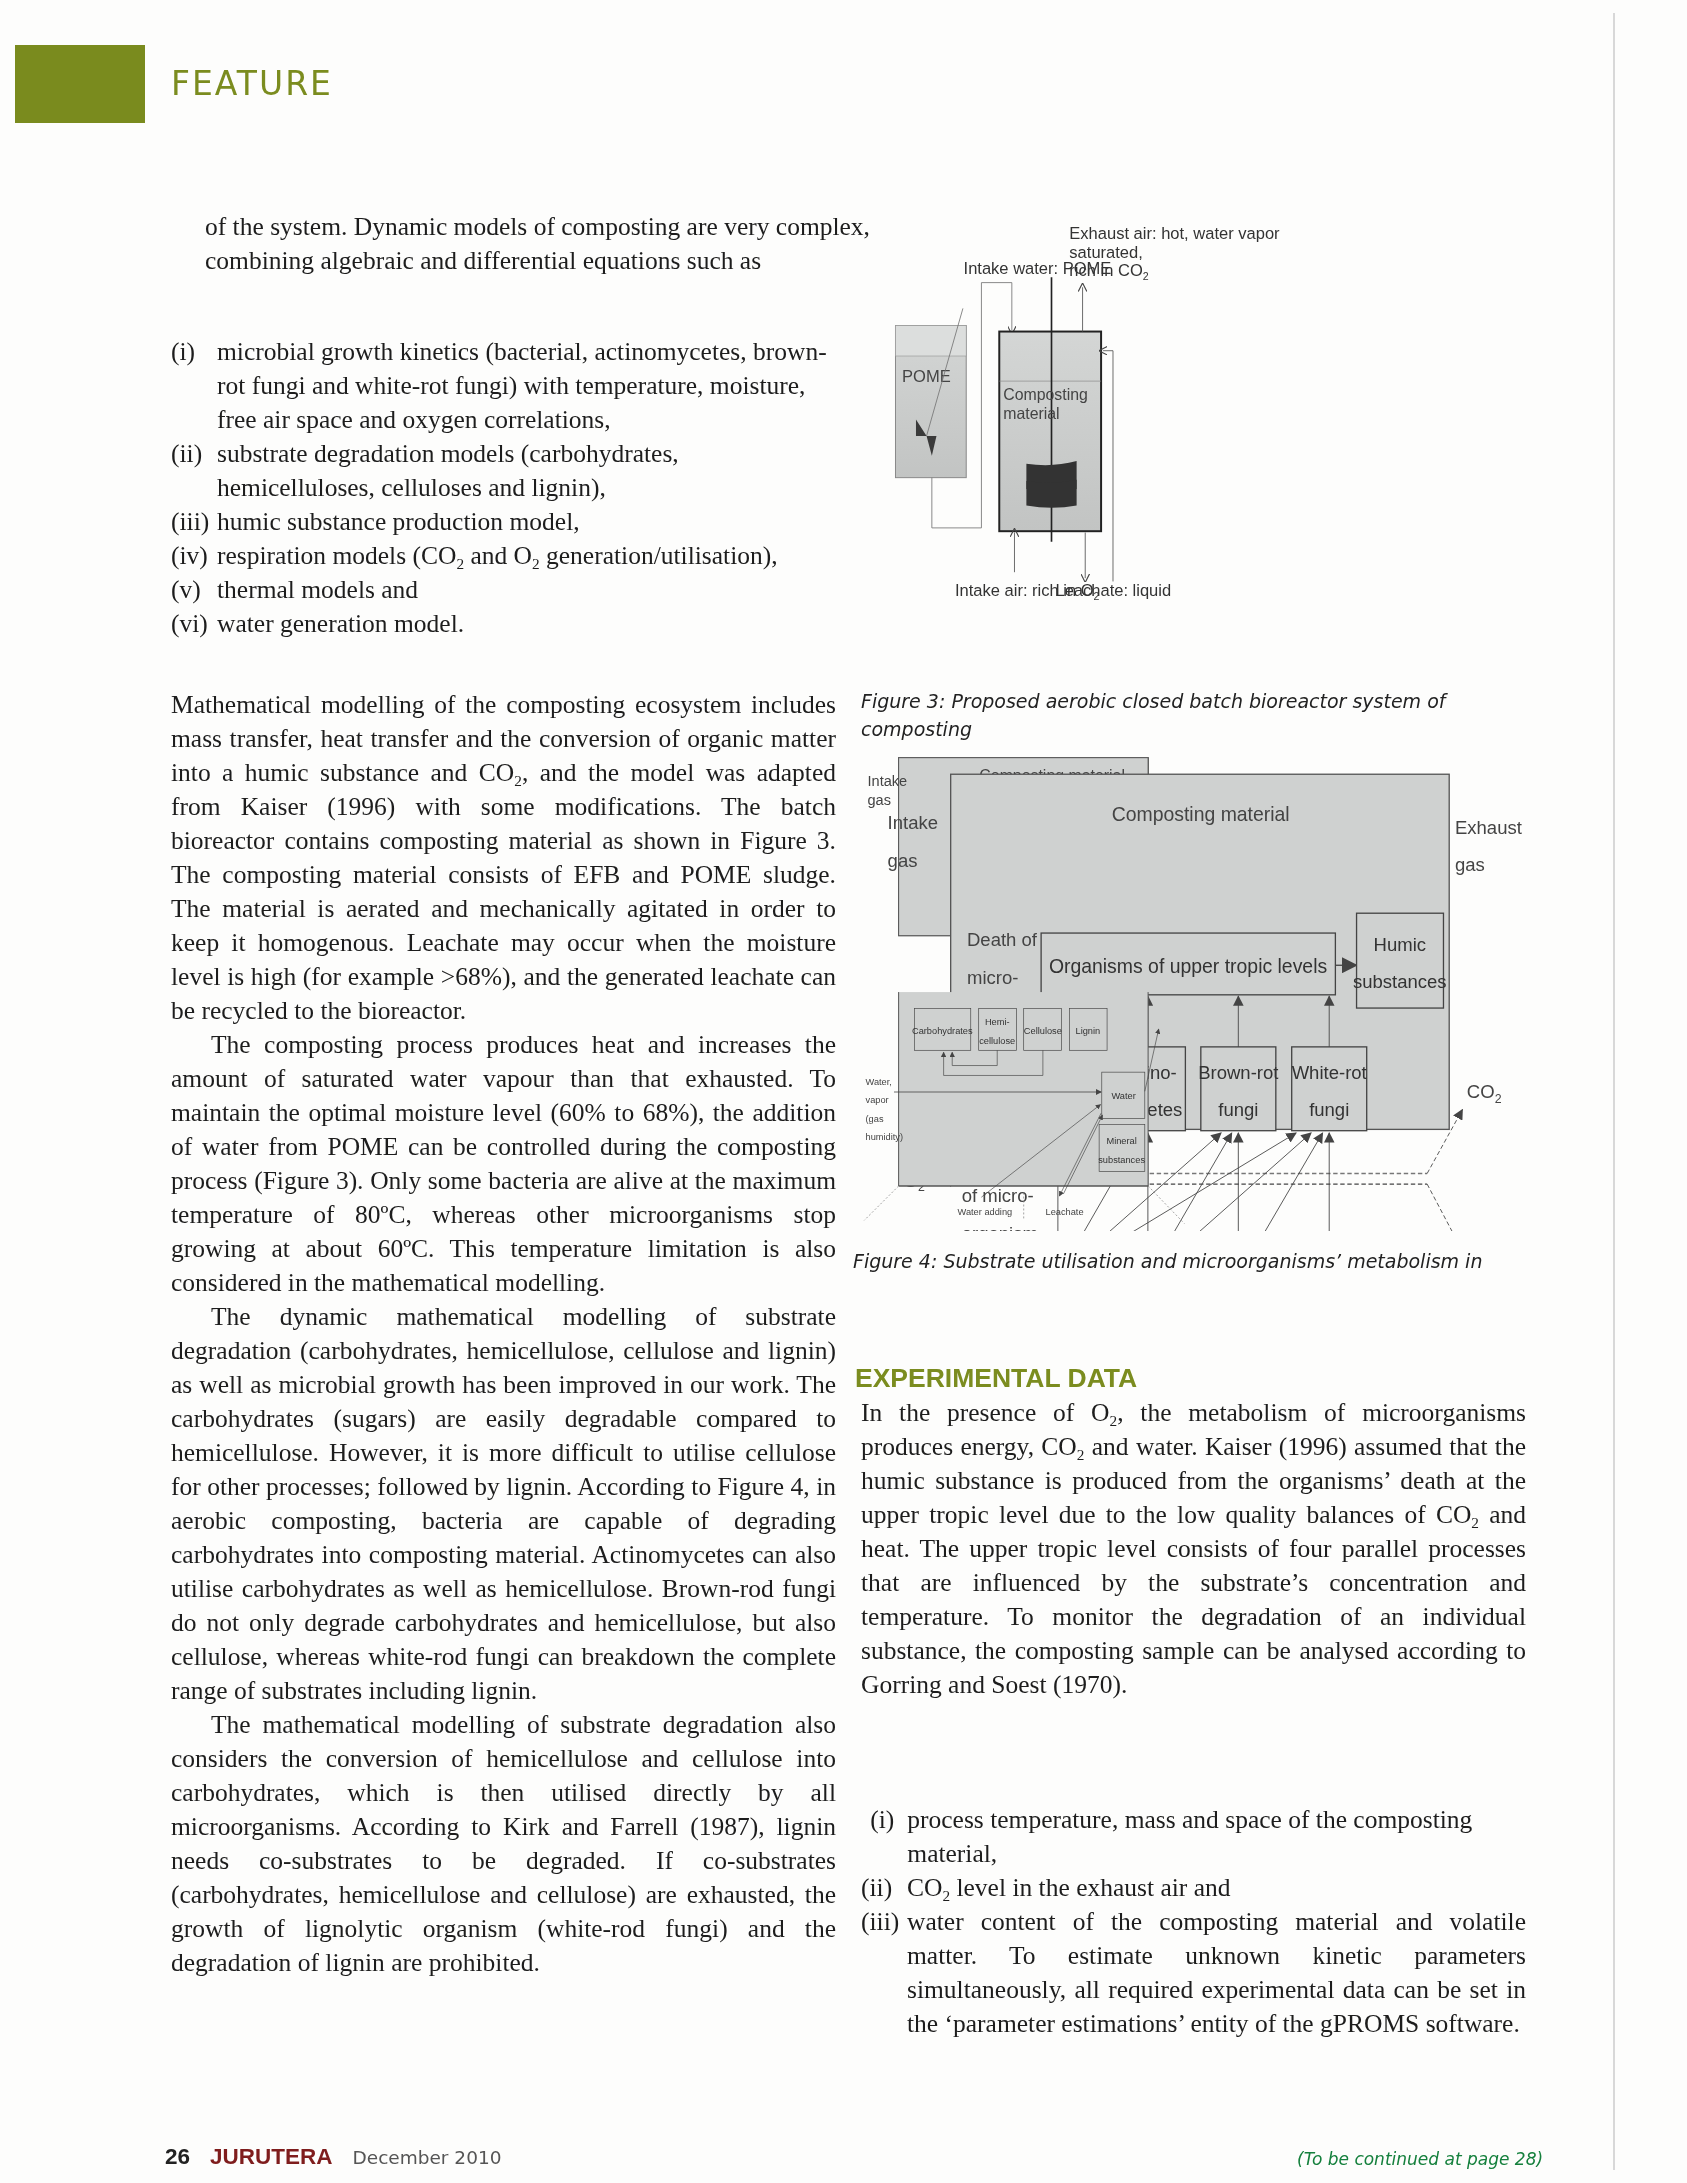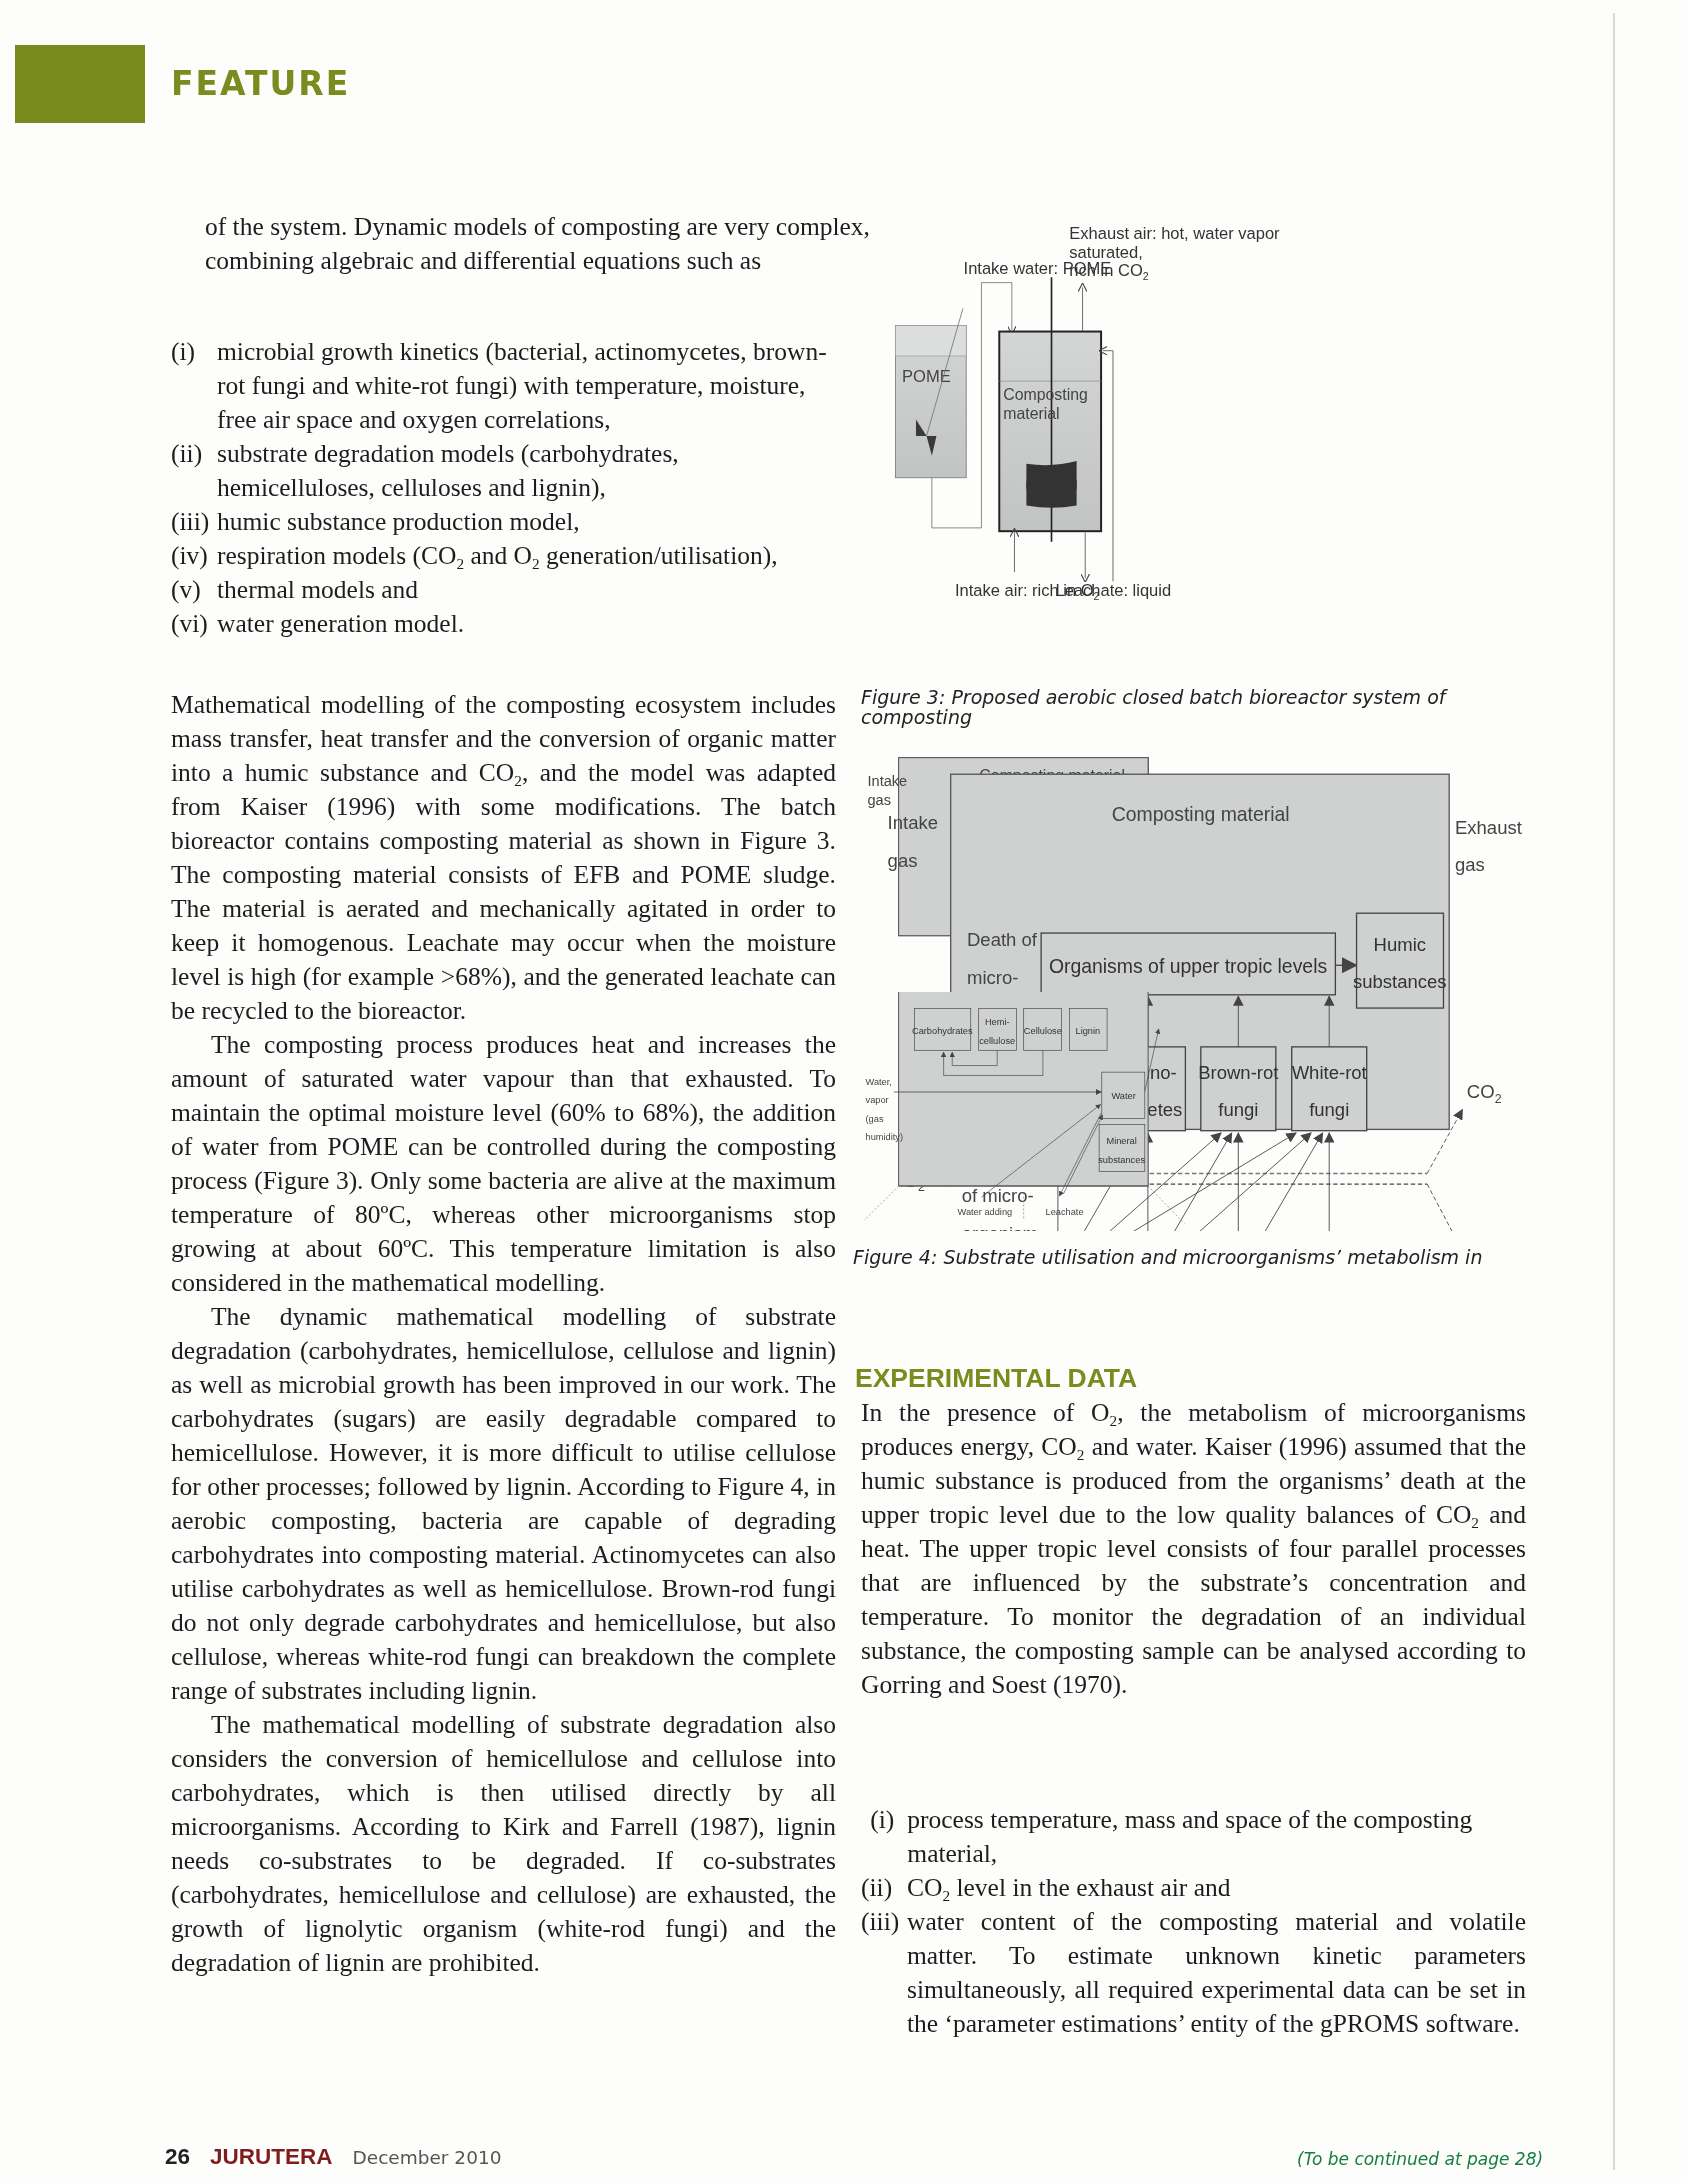--- a/index.html
+++ b/index.html
@@ -1,30 +1,30 @@
 <!DOCTYPE html>
 <html style="font-size:10.6px"><head>
 <meta charset="utf-8">
 <style>
   html, body { margin:0; padding:0; }
   body { width:1687px; height:2183px; background:#fdfdfc; position:relative; overflow:hidden; font-family:"Liberation Serif", serif; color:#222; }
   .abs { position:absolute; }
   .header-block { left:14.6px; top:45px; width:130px; height:78px; background:#7a8b1e; }
-  .header-title { left:171px; top:64px; font-family:"DejaVu Sans", sans-serif; font-weight:bold; font-size:33px; letter-spacing:2px; color:#7b8c1f; }
+  .header-title { left:171px; top:64px; font-family:"DejaVu Sans", sans-serif; font-weight:normal; font-size:33px; letter-spacing:2px; color:#7b8c1f; }
   .body-text { font-size:25.5px; line-height:34px; text-align:justify; color:#1d1d1d; }
   .body-text p { margin:0; }
   .indent { text-indent:40px; }
   .col-left { left:171px; width:665px; }
   .col-right { left:861px; width:665px; }
   .list { font-size:25.5px; line-height:34px; color:#1d1d1d; }
   .list-item { display:flex; }
   .list-num { flex:0 0 auto; width:46px; }
   .list-text { flex:1 1 auto; }
   sub { font-size:0.6em; vertical-align:-0.35em; line-height:0; }
-  .caption { font-family:"DejaVu Sans", sans-serif; font-style:italic; font-size:19px; line-height:20px; color:#222; }
+  .caption { font-family:"DejaVu Sans", sans-serif; font-style:italic; font-size:19px; line-height:28px; color:#222; }
   .section-heading { font-family:"Liberation Sans", sans-serif; font-weight:bold; font-size:26.5px; color:#7b8c1f; }
   .footer-num { font-family:"Liberation Sans", sans-serif; font-size:22.5px; font-weight:bold; color:#222; }
   .footer-mag { font-family:"Liberation Sans", sans-serif; font-size:22.5px; font-weight:bold; color:#7f1d1d; }
   .footer-date { font-family:"DejaVu Sans", sans-serif; font-size:18.5px; color:#555; }
   .footer-cont { font-family:"DejaVu Sans", sans-serif; font-style:italic; font-size:17px; color:#15803d; }
   .rule-right { left:1613px; top:13.2px; width:2px; height:2157px; background:#d8d8d8; }
   svg text { font-family:"Liberation Sans", sans-serif; }
 </style>
 </head>
 <body>

